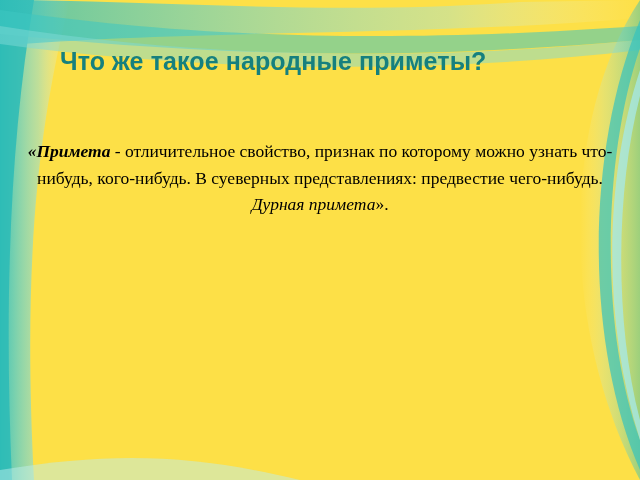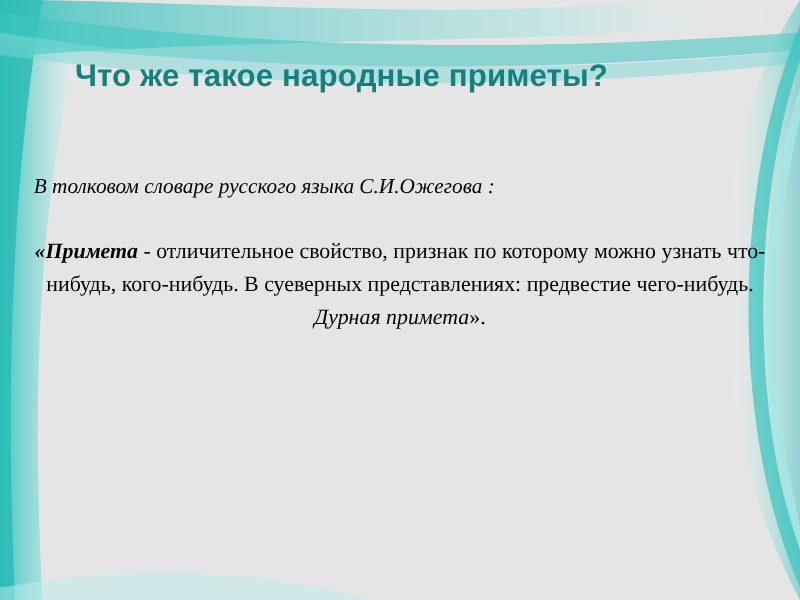--- a/index.html
+++ b/index.html
@@ -11,21 +11,21 @@
     height: 480px;
     overflow: hidden;
     font-family: "Liberation Serif", serif;
     background: #ffffff;
   }
 
   #slide {
     position: relative;
     width: 640px;
     height: 480px;
-    background: #e5e5e5;
+    background: #fde047;
     overflow: hidden;
   }
 
   
   .bg-svg {
     position: absolute;
     left: 0;
     top: 0;
     width: 640px;
     height: 480px;
@@ -119,21 +119,20 @@
     <path d="M640,70 C604,180 602,320 640,440 L640,420 C614,320 616,190 640,96 Z" fill="#a6e7e4" opacity="0.8"></path>
 
     <path d="M0,470 C120,450 200,456 300,480 L0,480 Z" fill="#bdeeeb" opacity="0.5"></path>
   </svg>
 
   <div class="content">
 
     <h1 class="slide-title">Что же такое народные приметы?</h1>
 
     <div class="body-block">
-      <p class="lead">В толковом словаре русского языка С.И.Ожегова :</p>
 
       <p class="definition">
         <span class="term">«</span><span class="term">Примета</span><span> - отличительное свойство, признак по которому можно узнать что-нибудь, кого-нибудь. В суеверных представлениях: предвестие чего-нибудь. </span><span class="tail">Дурная примета</span><span>».</span>
       </p>
     </div>
 
   </div>
 </div>
 
 </body></html>

